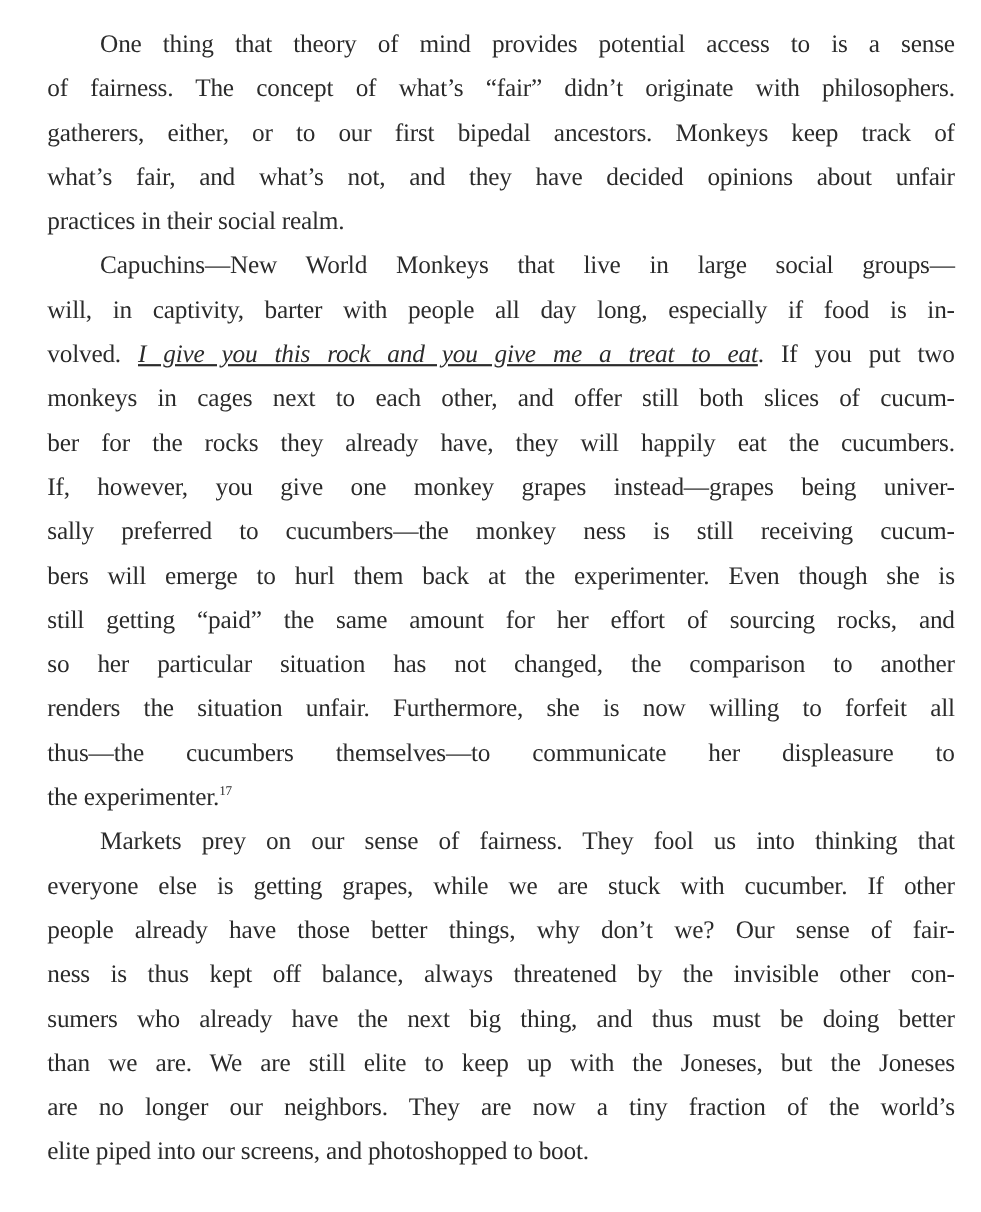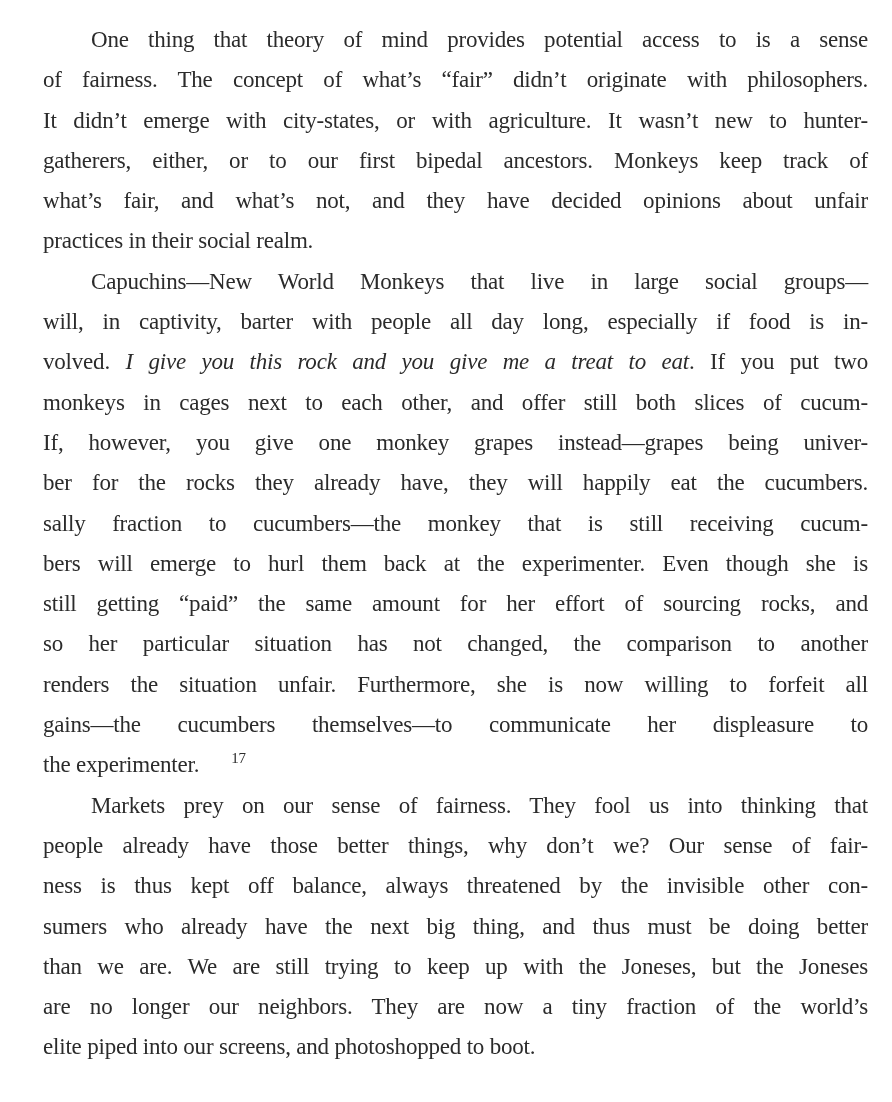--- a/index.html
+++ b/index.html
@@ -34,61 +34,60 @@
       text-align-last: justify;
       white-space: nowrap;
       overflow: visible;
     }
     .line.first {
       padding-left: 48px;
     }
     .line.last {
       text-align-last: left;
     }
-    em { font-style: italic; }
+    em { font-style: italic; text-decoration: underline; }
     sup.footnote {
-      font-size: 15px;
+      font-size: 12px;
       vertical-align: 9px;
       line-height: 0;
-      margin-left: 32px;
     }
   </style>
 </head>
 <body>
 
 <div class="page">
 
   <p class="paragraph">
     <span class="line first">One thing that theory of mind provides potential access to is a sense</span>
     <span class="line">of fairness. The concept of what’s “fair” didn’t originate with philosophers.</span>
-    <span class="line">It didn’t emerge with city-states, or with agriculture. It wasn’t new to hunter-</span>
     <span class="line">gatherers, either, or to our first bipedal ancestors. Monkeys keep track of</span>
     <span class="line">what’s fair, and what’s not, and they have decided opinions about unfair</span>
     <span class="line last">practices in their social realm.</span>
   </p>
 
   <p class="paragraph">
     <span class="line first">Capuchins—New World Monkeys that live in large social groups—</span>
     <span class="line">will, in captivity, barter with people all day long, especially if food is in-</span>
     <span class="line"><span>volved. </span><em>I give you this rock and you give me a treat to eat</em><span>. If you put two</span></span>
     <span class="line">monkeys in cages next to each other, and offer still both slices of cucum-</span>
+    <span class="line">ber for the rocks they already have, they will happily eat the cucumbers.</span>
     <span class="line">If, however, you give one monkey grapes instead—grapes being univer-</span>
-    <span class="line">ber for the rocks they already have, they will happily eat the cucumbers.</span>
-    <span class="line">sally fraction to cucumbers—the monkey that is still receiving cucum-</span>
+    <span class="line">sally preferred to cucumbers—the monkey ness is still receiving cucum-</span>
     <span class="line">bers will emerge to hurl them back at the experimenter. Even though she is</span>
     <span class="line">still getting “paid” the same amount for her effort of sourcing rocks, and</span>
     <span class="line">so her particular situation has not changed, the comparison to another</span>
     <span class="line">renders the situation unfair. Furthermore, she is now willing to forfeit all</span>
-    <span class="line">gains—the cucumbers themselves—to communicate her displeasure to</span>
+    <span class="line">thus—the cucumbers themselves—to communicate her displeasure to</span>
     <span class="line last"><span>the experimenter.</span><sup class="footnote">17</sup></span>
   </p>
 
   <p class="paragraph">
     <span class="line first">Markets prey on our sense of fairness. They fool us into thinking that</span>
+    <span class="line">everyone else is getting grapes, while we are stuck with cucumber. If other</span>
     <span class="line">people already have those better things, why don’t we? Our sense of fair-</span>
     <span class="line">ness is thus kept off balance, always threatened by the invisible other con-</span>
     <span class="line">sumers who already have the next big thing, and thus must be doing better</span>
-    <span class="line">than we are. We are still trying to keep up with the Joneses, but the Joneses</span>
+    <span class="line">than we are. We are still elite to keep up with the Joneses, but the Joneses</span>
     <span class="line">are no longer our neighbors. They are now a tiny fraction of the world’s</span>
     <span class="line last">elite piped into our screens, and photoshopped to boot.</span>
   </p>
 
 </div>
 
 </body></html>

